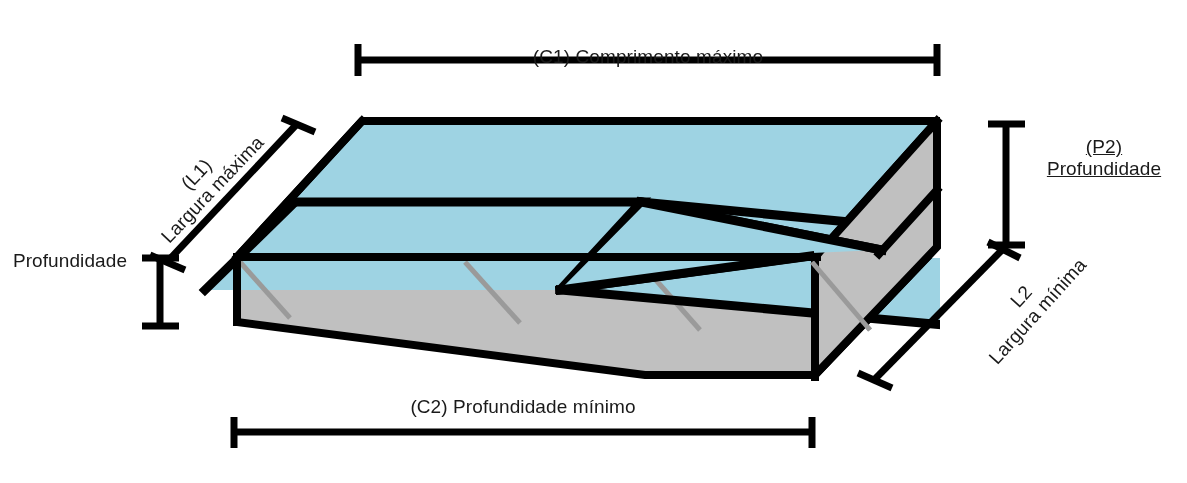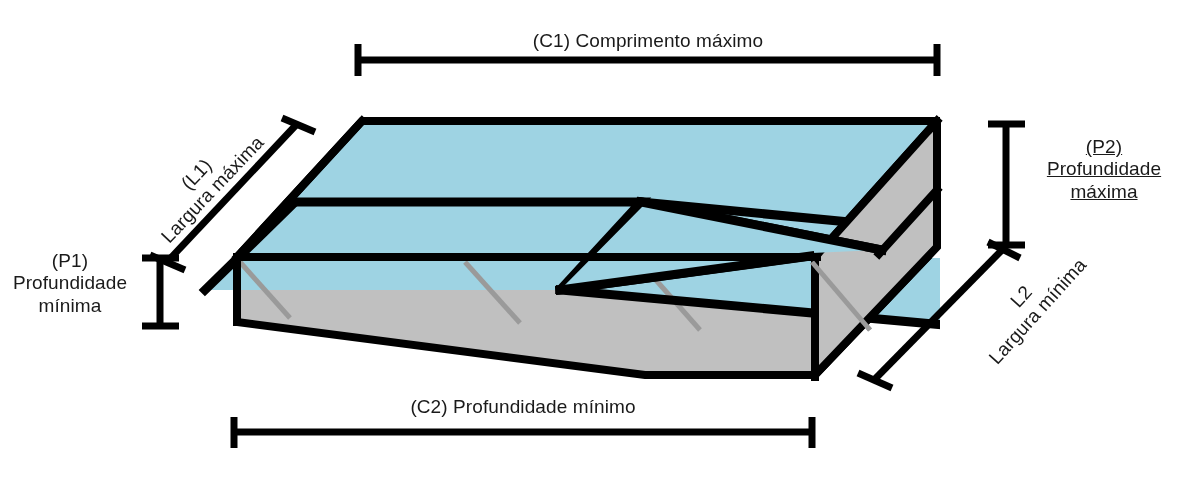--- a/index.html
+++ b/index.html
@@ -151,34 +151,31 @@
     </g>
 
     <g stroke="#000000" stroke-width="7" stroke-linecap="butt">
       <line x1="1002" y1="250" x2="874" y2="380"></line>
       <line x1="988" y1="242" x2="1020" y2="258"></line>
       <line x1="858" y1="373" x2="892" y2="388"></line>
     </g>
 
   </svg>
 
-  <div class="dim-label center" style="left:355px; top:30px; width:586px;">(C1) Comprimento máximo</div>
+  <div class="dim-label center" style="left:355px; top:46px; width:586px;">(C1) Comprimento máximo</div>
 
   <div class="dim-label center" style="left:232px; top:396px; width:582px;">(C2) Profundidade mínimo</div>
 
   <div class="dim-label center two-line" style="left:0px; top:250px; width:140px;">
-    <div>(P1)</div>
     <div>Profundidade</div>
-    <div>mínima</div>
   </div>
 
   <div class="dim-label center two-line" style="left:1029px; top:136px; width:150px;text-decoration:underline;">
     <div>(P2)</div>
     <div>Profundidade</div>
-    <div>máxima</div>
   </div>
 
   <div class="dim-label center rot-l1 two-line" style="left:100px; top:160px; width:210px;">
     <div>(L1)</div>
     <div>Largura máxima</div>
   </div>
 
   <div class="dim-label center rot-l2 two-line" style="left:925px; top:282px; width:210px;">
     <div>L2</div>
     <div>Largura mínima</div>

